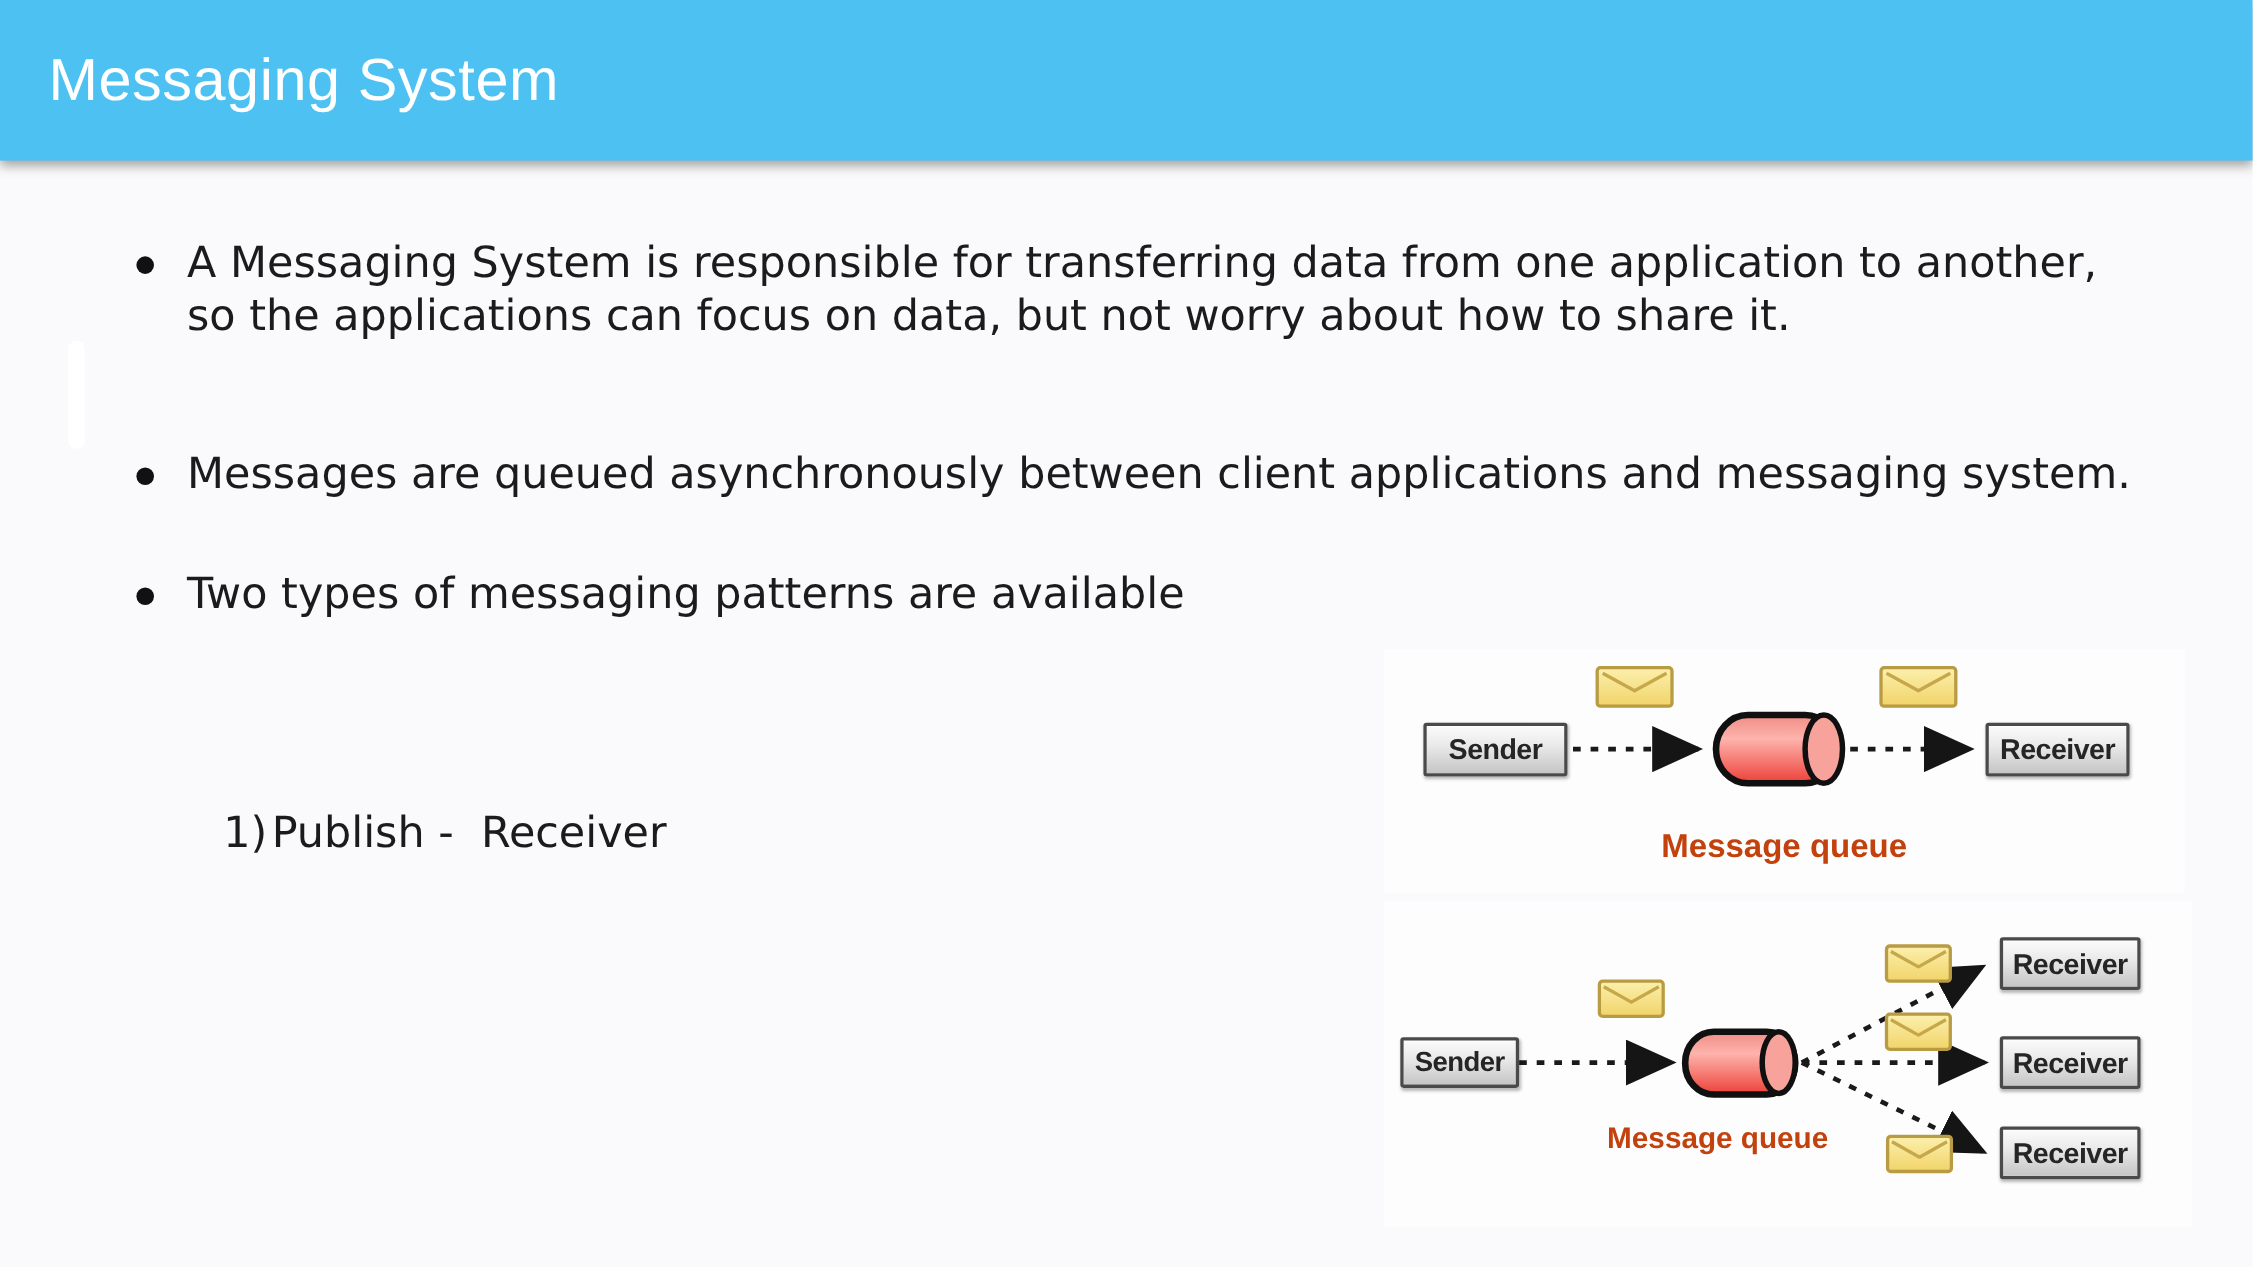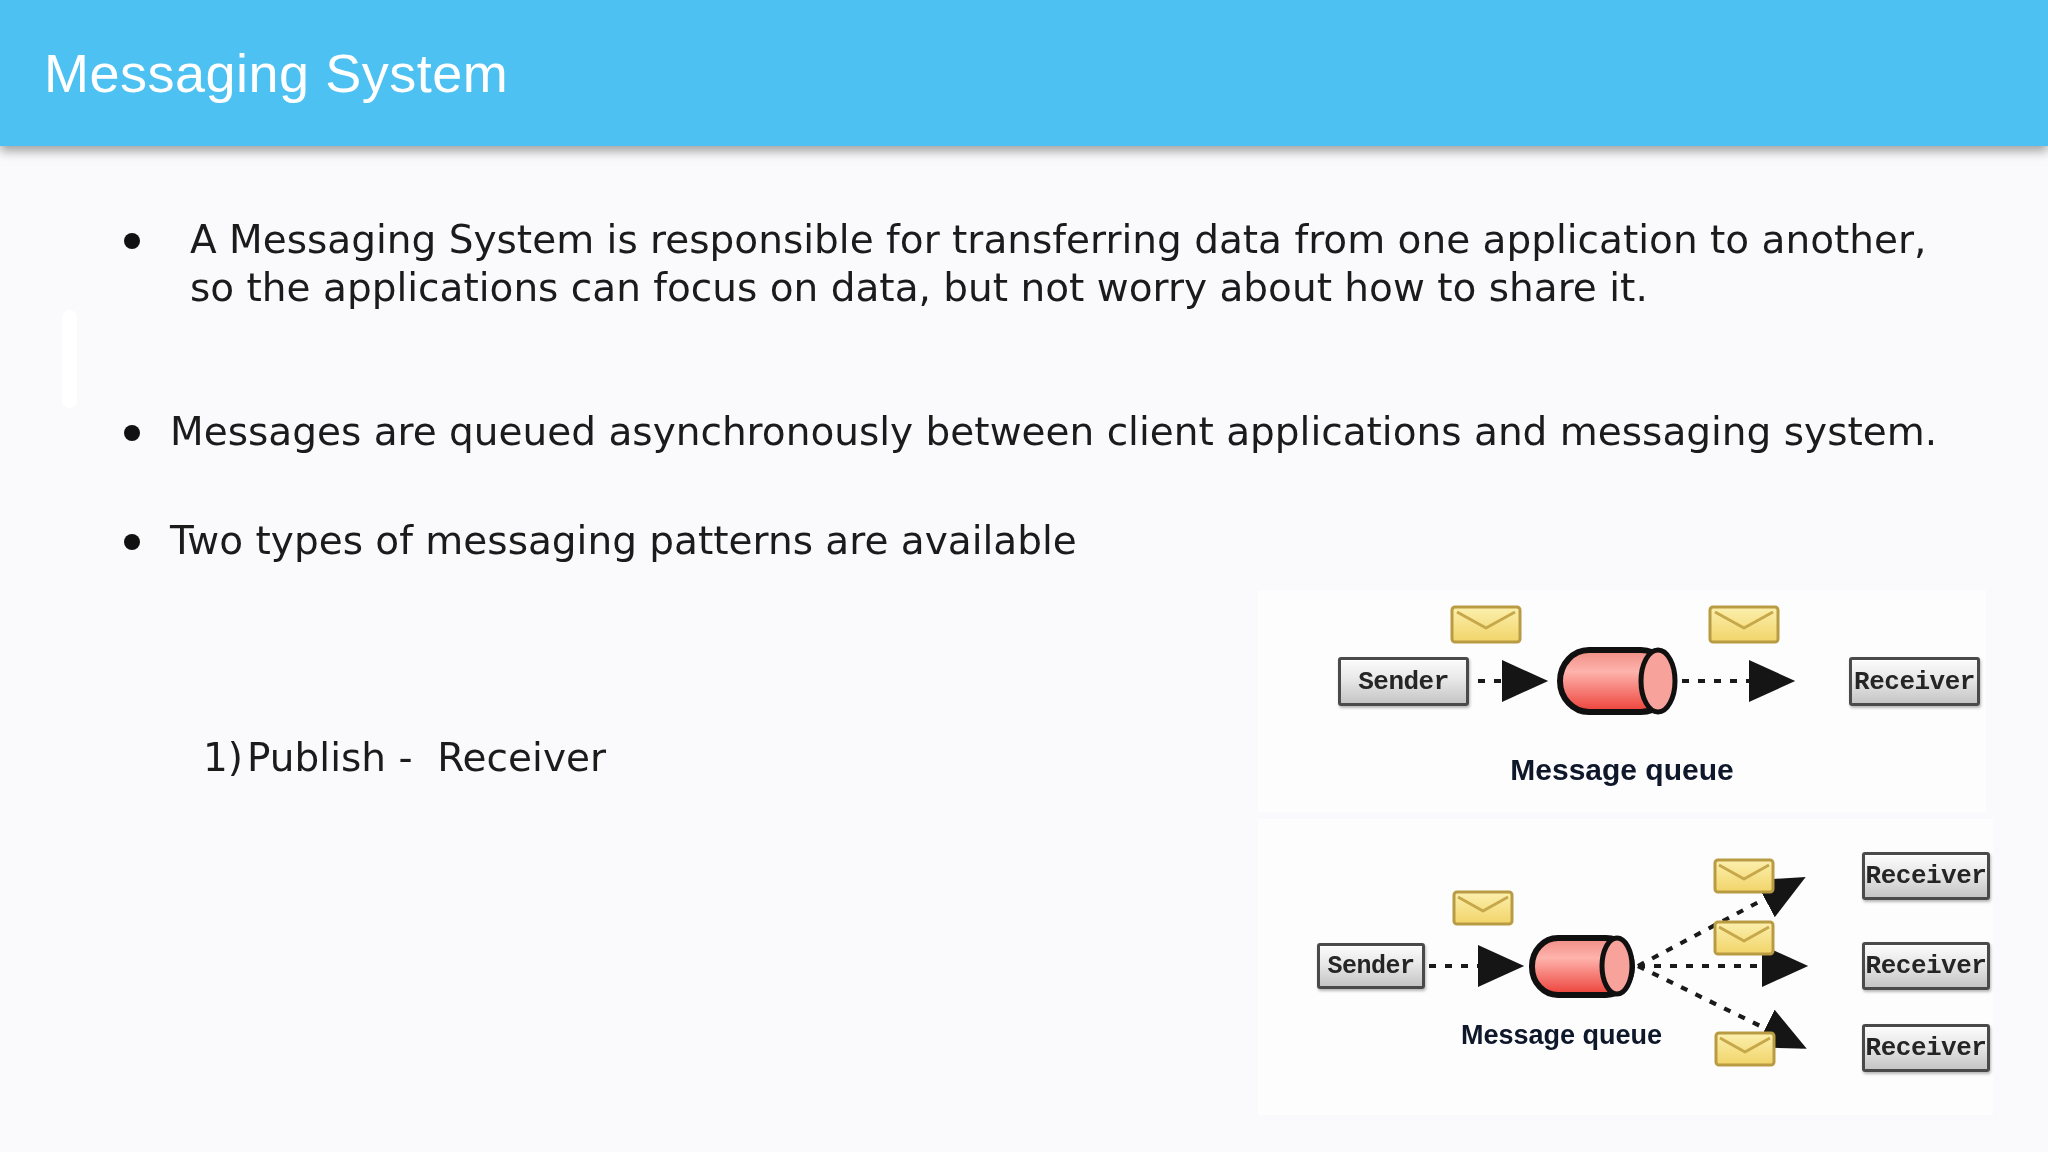--- a/index.html
+++ b/index.html
@@ -34,55 +34,55 @@
   
   .bullet{position:absolute;left:124px;display:flex;align-items:flex-start;}
   .dot{
     flex:0 0 auto;width:16px;height:16px;margin-top:17px;margin-right:30px;
     background:#111;border-radius:50%;
   }
   .btext{
     margin:0;width:1768px;
     font-size:39px;line-height:48px;color:#1b1b1b;
   }
-  .b1{top:216px;gap:20px;} .b2{top:408px;} .b3{top:517px;}
+  .b1{top:216px;} .b2{top:408px;} .b3{top:517px;}
 
   
   .numitem{position:absolute;left:203px;font-size:39px;line-height:48px;}
   .n1{top:626px;} .n2{top:734px;}
   .nnum{display:inline-block;min-width:44px;}
   .nlabel{white-space:pre;}
 
   
   .panel{position:absolute;background:#fdfdfe;}
   .p1{left:1258px;top:590px;width:728px;height:222px;}
   .p2{left:1258px;top:819px;width:735px;height:296px;}
   .panel svg{position:absolute;left:0;top:0;}
 
   .node{
     position:absolute;
     display:flex;align-items:center;justify-content:center;
     background:linear-gradient(180deg,#fbfbfb 0%,#e9e9e9 42%,#c5c5c5 100%);
     border:3px solid #4a4a4a;border-radius:3px;
     box-shadow:1px 2px 3px rgba(0,0,0,.28), inset 0 1px 0 rgba(255,255,255,.85);
-    font-family:Liberation Mono, monospace;
+    font-family:Liberation Sans, sans-serif;
     font-weight:bold;font-size:26px;color:#252525;letter-spacing:-.5px;
-    box-sizing:border-box;white-space:nowrap;margin-left:44px;
+    box-sizing:border-box;white-space:nowrap;
   }
   .sender1{left:36px;top:67px;width:131px;height:49px;}
   .recv1{left:547px;top:67px;width:131px;height:49px;}
   .sender2{left:15px;top:124px;width:108px;height:46px;font-size:25px;}
   .recv2a{left:560px;top:33px;width:128px;height:48px;}
   .recv2b{left:560px;top:123px;width:128px;height:48px;}
   .recv2c{left:560px;top:205px;width:128px;height:48px;}
 
   .caption{
     position:absolute;text-align:center;
     font-family:"Liberation Sans",sans-serif;
-    font-weight:bold;color:#0f172a;white-space:nowrap;
+    font-weight:bold;color:#c2410c;white-space:nowrap;
   }
   .c1{left:242px;top:163px;width:244px;font-size:30px;}
   .c2{left:203px;top:201px;width:193px;font-size:27px;}
 
   .dash{stroke:#1a1a1a;stroke-width:4.2;stroke-dasharray:7 9;fill:none;}
 </style>
 </head>
 <body>
 
 <div class="slide">

